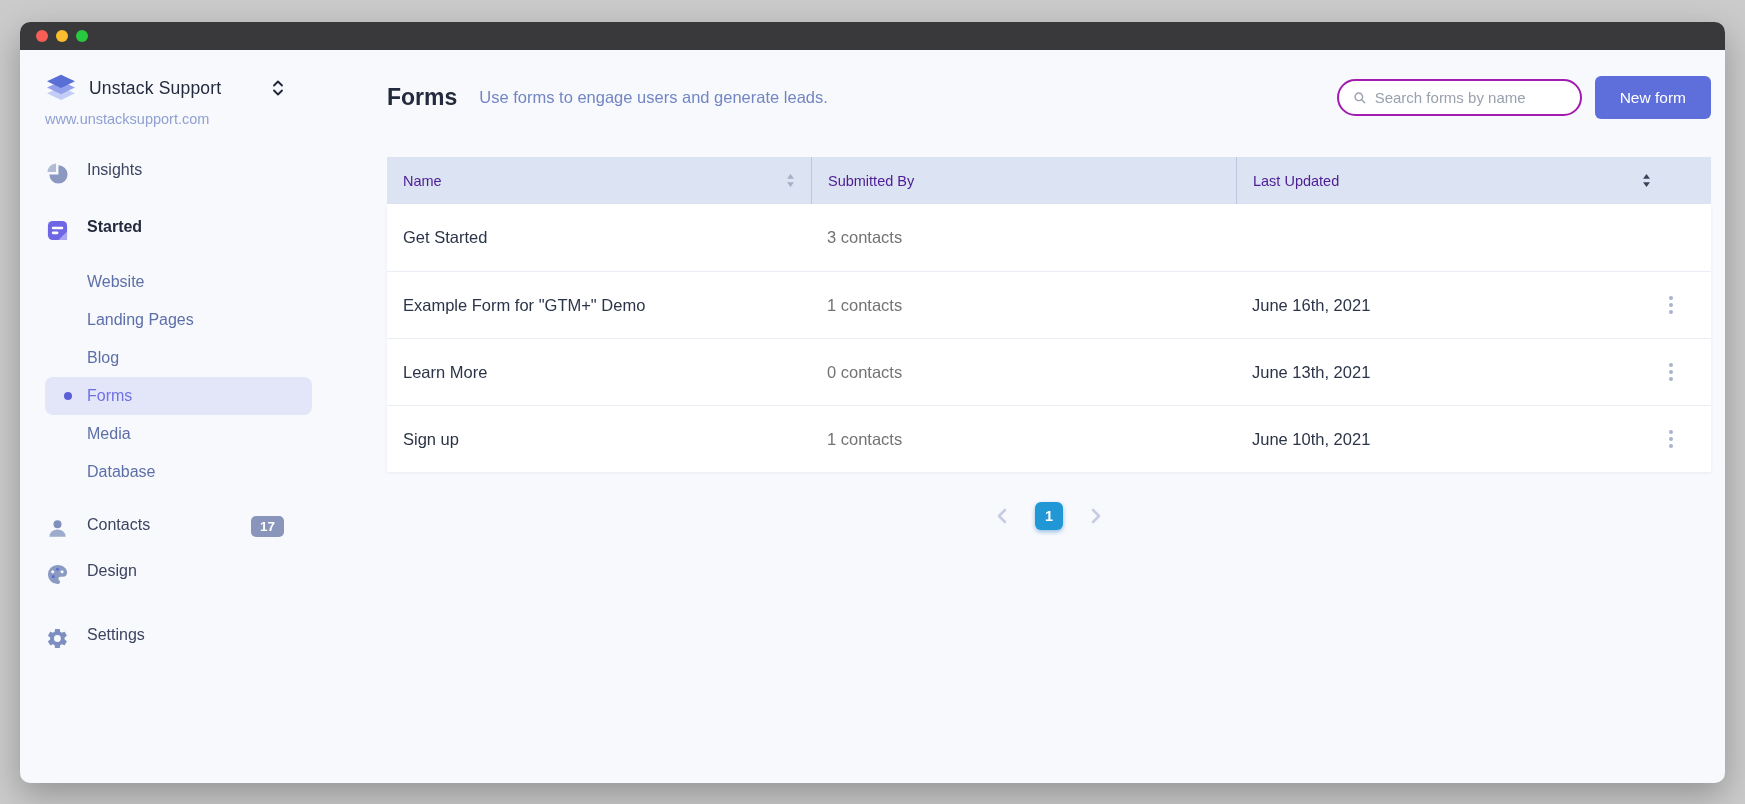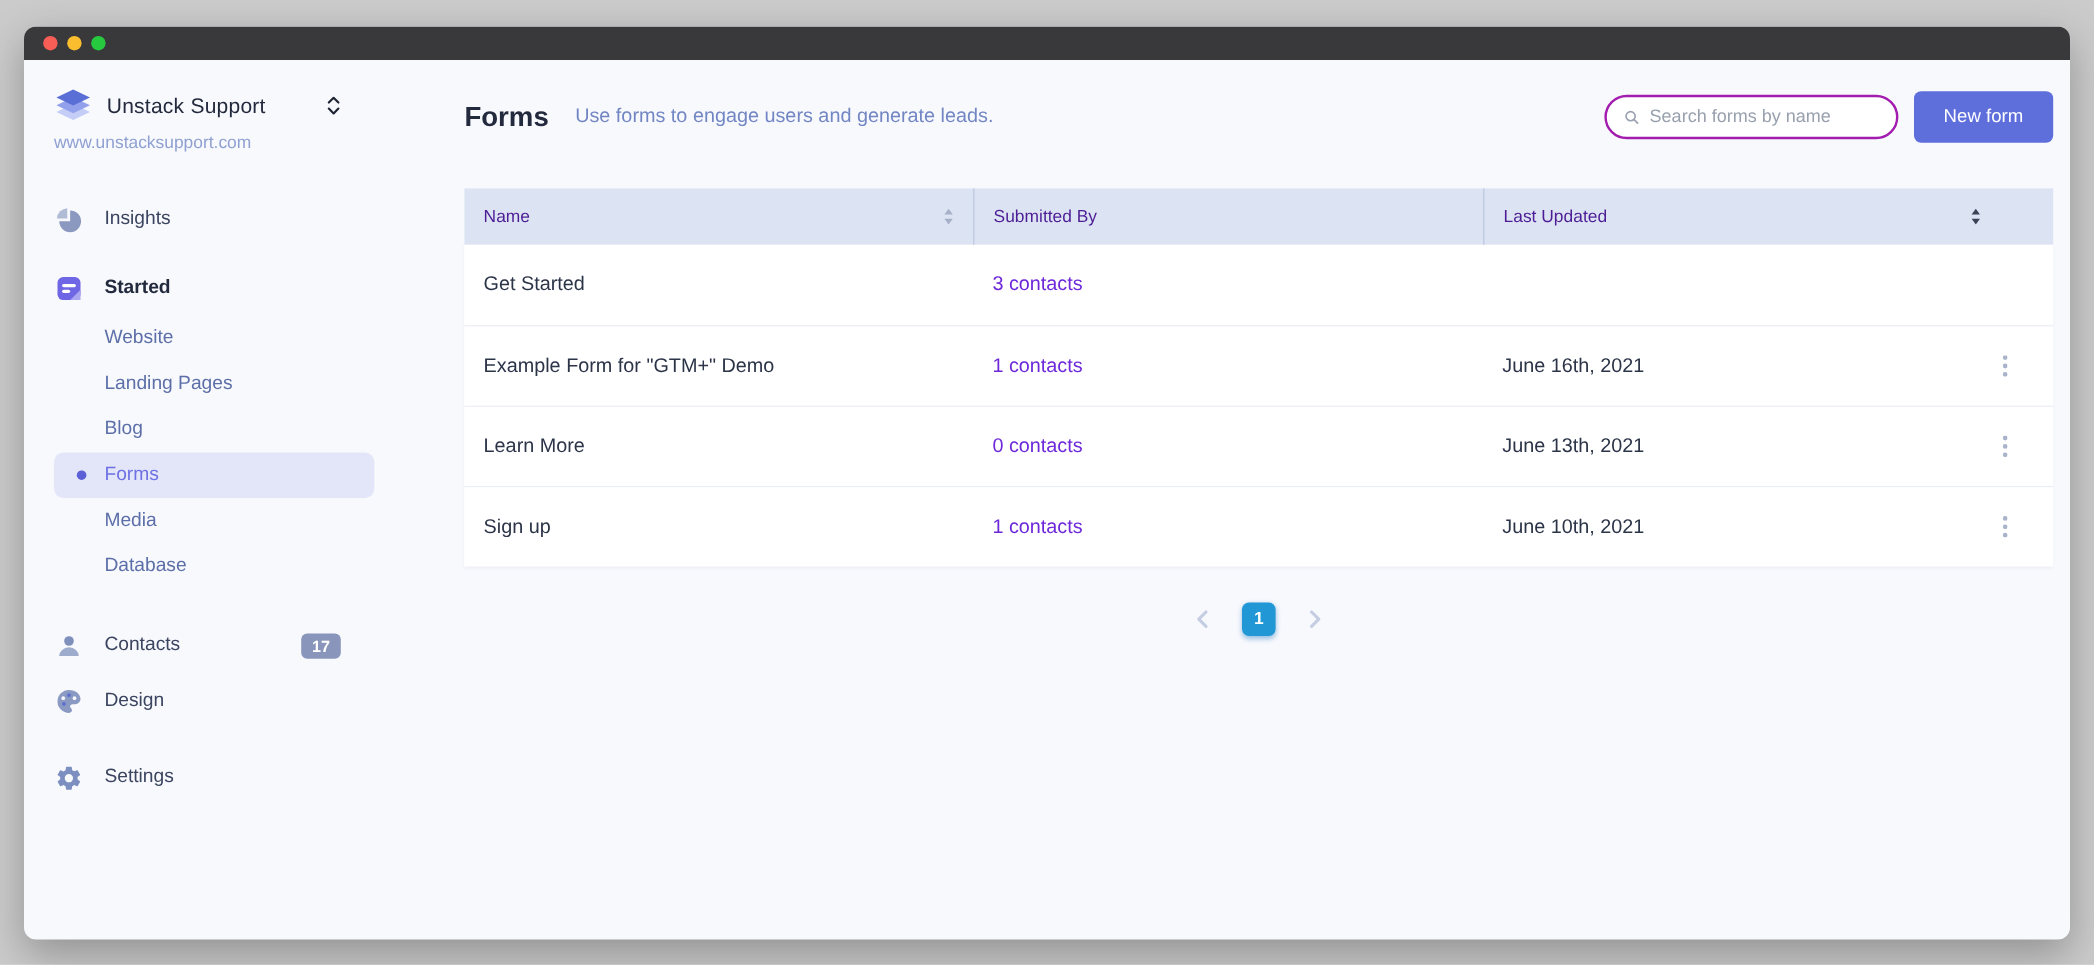--- a/index.html
+++ b/index.html
@@ -28,21 +28,21 @@
 
   
   .sidebar { width:305px; flex-shrink:0; padding:24px 13px 0 25px; }
   .logo-row { display:flex; align-items:center; }
   .logo-icon { width:32px; height:28px; display:flex; }
   .workspace-name { margin-left:12px; font-size:17.5px; font-weight:500; color:#232a3d; letter-spacing:.2px; }
   .switcher { margin-left:auto; margin-right:28px; display:flex; cursor:pointer; background:none; border:none; }
   .workspace-url { margin-top:9px; font-size:14.5px; color:#8fa0d2; text-decoration:none; display:block; cursor:pointer; }
 
   .nav { margin-top:34px; }
-  .nav-item { display:flex; align-items:center; height:44px; cursor:pointer; }
+  .nav-item { display:flex; align-items:flex-start; height:44px; cursor:pointer; }
   .nav-item .nicon { width:24px; height:24px; margin-right:18px; display:flex; align-items:center; justify-content:center; }
   .nav-label { font-size:16px; color:#3c4560; }
   .nav-label.bold { font-weight:700; color:#232a3d; }
   .nav-item.insights { margin-bottom:13px; }
 
   .subnav { margin-top:1px; }
   .sub-item {
     position:relative; height:38px; display:flex; align-items:center;
     padding-left:42px; font-size:16px; color:#5d6fa8; border-radius:8px;
     cursor:pointer; width:267px;
@@ -96,21 +96,21 @@
   .sort { margin-left:auto; display:flex; color:#a6b0c6; }
   .th.updated .sort { color:#3a4258; margin-right:44px; }
 
   .tbody { background:#fff; box-shadow:0 1px 3px rgba(40,50,80,.07); }
   .tr {
     display:grid; grid-template-columns:432fr 433fr 484fr; height:67px;
     align-items:center; background:#fff;
   }
   .tr + .tr { border-top:1px solid #eaedf4; }
   .td { padding:0 16px; font-size:16.5px; color:#2c3448; }
-  .td a.contacts-link { color:#6d28d9; text-decoration:none; cursor:pointer; }
+  .td a.contacts-link { color:#737373; text-decoration:none; cursor:pointer; }
   .td.updated-cell { display:flex; align-items:center; }
   .kebab {
     margin-left:auto; margin-right:14px; border:none; background:none;
     cursor:pointer; padding:4px 8px; display:flex;
   }
 
   .pagination { margin-top:30px; display:flex; justify-content:center; align-items:center; gap:24px; }
   .pg-chev { background:none; border:none; cursor:pointer; display:flex; padding:4px; }
   .pg-current {
     width:28px; height:28px; background:#2198d5; color:#fff; border:none;

